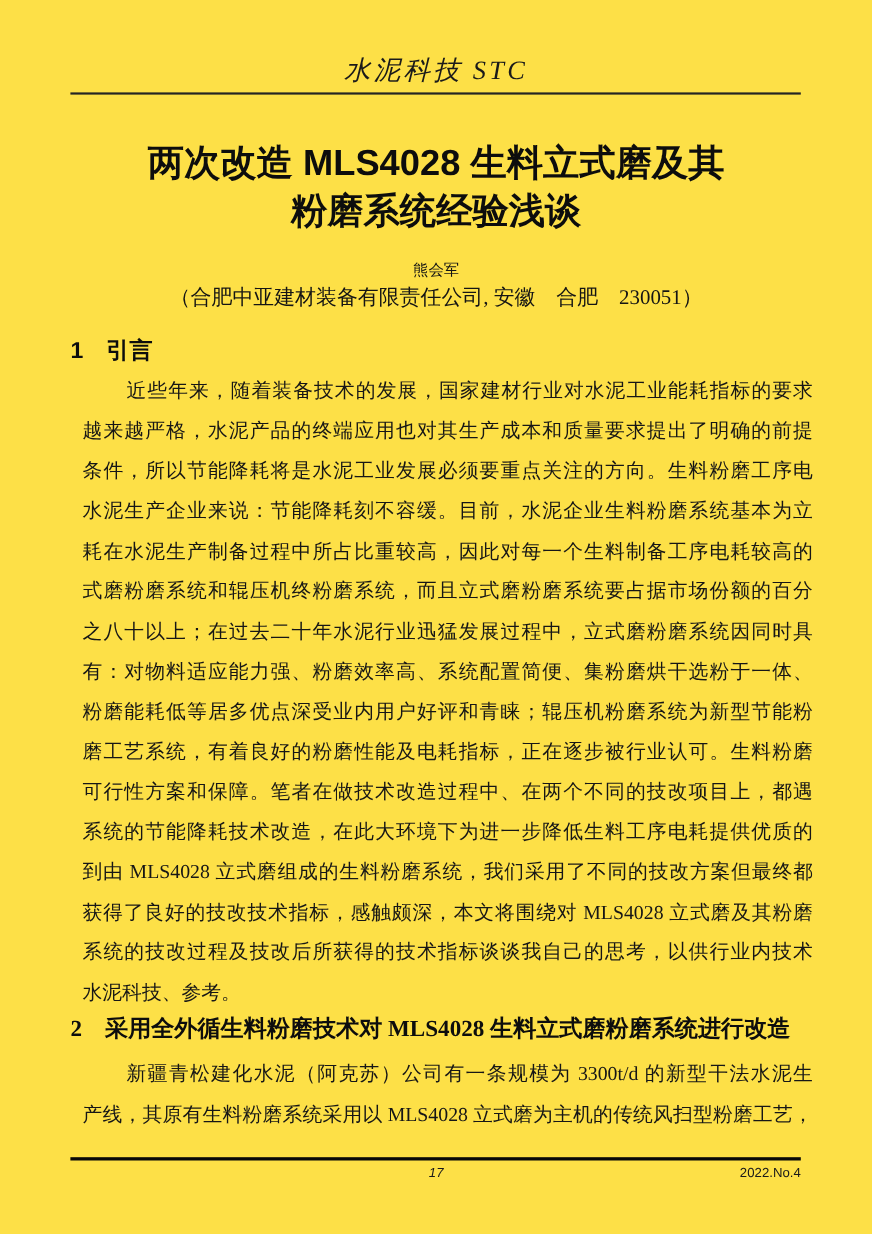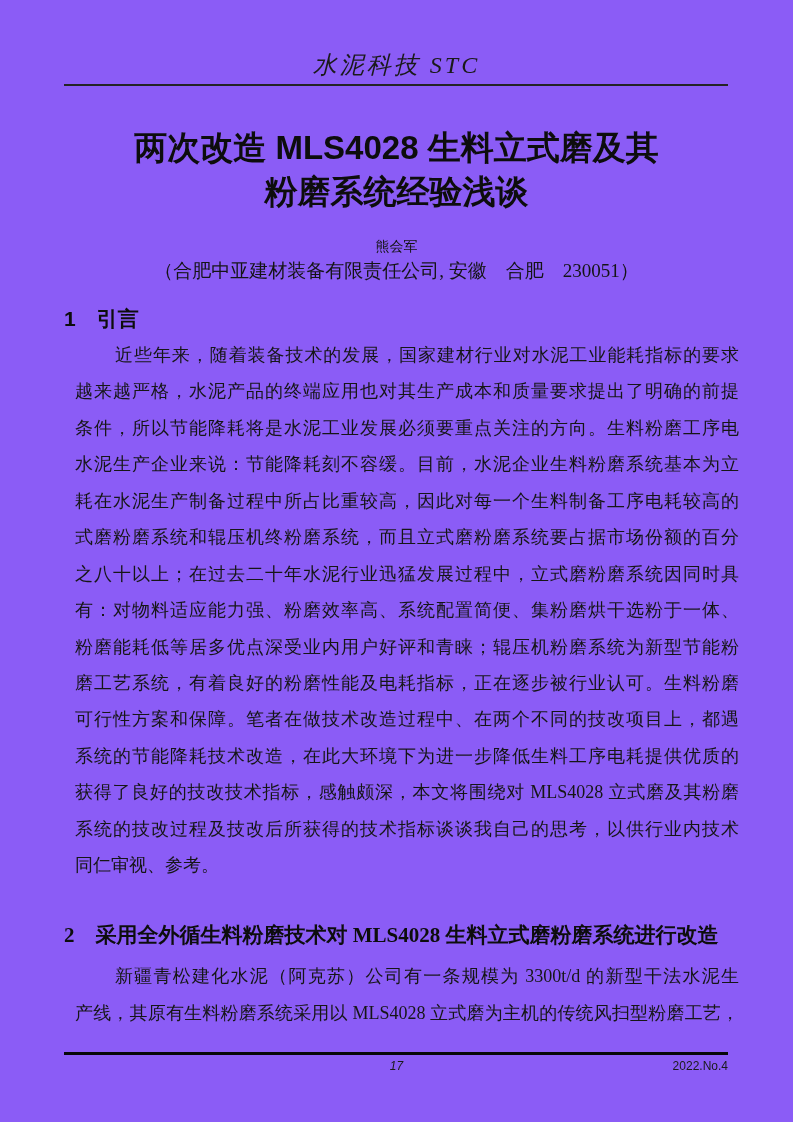--- a/index.html
+++ b/index.html
@@ -1,19 +1,19 @@
 <!DOCTYPE html>
 <html><head>
 <meta charset="utf-8">
 <style>
   html,body{margin:0;padding:0;background:#ffffff;}
   .page{
     position:relative;
     width:793px;height:1122px;
-    background:#8b5cf6;
+    background:#fde047;
     color:#141414;
     font-family:"Liberation Serif","DejaVu Serif",serif;
     overflow:hidden;
   }
   .abs{position:absolute;}
 
   
   .journal-head{
     top:50px;left:0;width:100%;
     text-align:center;
@@ -124,23 +124,24 @@
     <div class="bodyline">条件，所以节能降耗将是水泥工业发展必须要重点关注的方向。生料粉磨工序电</div>
     <div class="bodyline">水泥生产企业来说：节能降耗刻不容缓。目前，水泥企业生料粉磨系统基本为立</div>
     <div class="bodyline">耗在水泥生产制备过程中所占比重较高，因此对每一个生料制备工序电耗较高的</div>
     <div class="bodyline">式磨粉磨系统和辊压机终粉磨系统，而且立式磨粉磨系统要占据市场份额的百分</div>
     <div class="bodyline">之八十以上；在过去二十年水泥行业迅猛发展过程中，立式磨粉磨系统因同时具</div>
     <div class="bodyline">有：对物料适应能力强、粉磨效率高、系统配置简便、集粉磨烘干选粉于一体、</div>
     <div class="bodyline">粉磨能耗低等居多优点深受业内用户好评和青睐；辊压机粉磨系统为新型节能粉</div>
     <div class="bodyline">磨工艺系统，有着良好的粉磨性能及电耗指标，正在逐步被行业认可。生料粉磨</div>
     <div class="bodyline">可行性方案和保障。笔者在做技术改造过程中、在两个不同的技改项目上，都遇</div>
     <div class="bodyline">系统的节能降耗技术改造，在此大环境下为进一步降低生料工序电耗提供优质的</div>
+    <div class="bodyline">到由 MLS4028 立式磨组成的生料粉磨系统，我们采用了不同的技改方案但最终都</div>
     <div class="bodyline">获得了良好的技改技术指标，感触颇深，本文将围绕对 MLS4028 立式磨及其粉磨</div>
     <div class="bodyline">系统的技改过程及技改后所获得的技术指标谈谈我自己的思考，以供行业内技术</div>
-    <div class="bodyline lastline">同仁审视、参考。</div>
+    <div class="bodyline lastline">水泥科技、参考。</div>
   </div>
 
   <div class="abs sec-heading sec2">2　采用全外循生料粉磨技术对 MLS4028 生料立式磨粉磨系统进行改造</div>
 
   <div class="abs para para2">
     <div class="bodyline indent">新疆青松建化水泥（阿克苏）公司有一条规模为 3300t/d 的新型干法水泥生</div>
     <div class="bodyline">产线，其原有生料粉磨系统采用以 MLS4028 立式磨为主机的传统风扫型粉磨工艺，</div>
   </div>
 
   <div class="abs foot-rule"></div>

